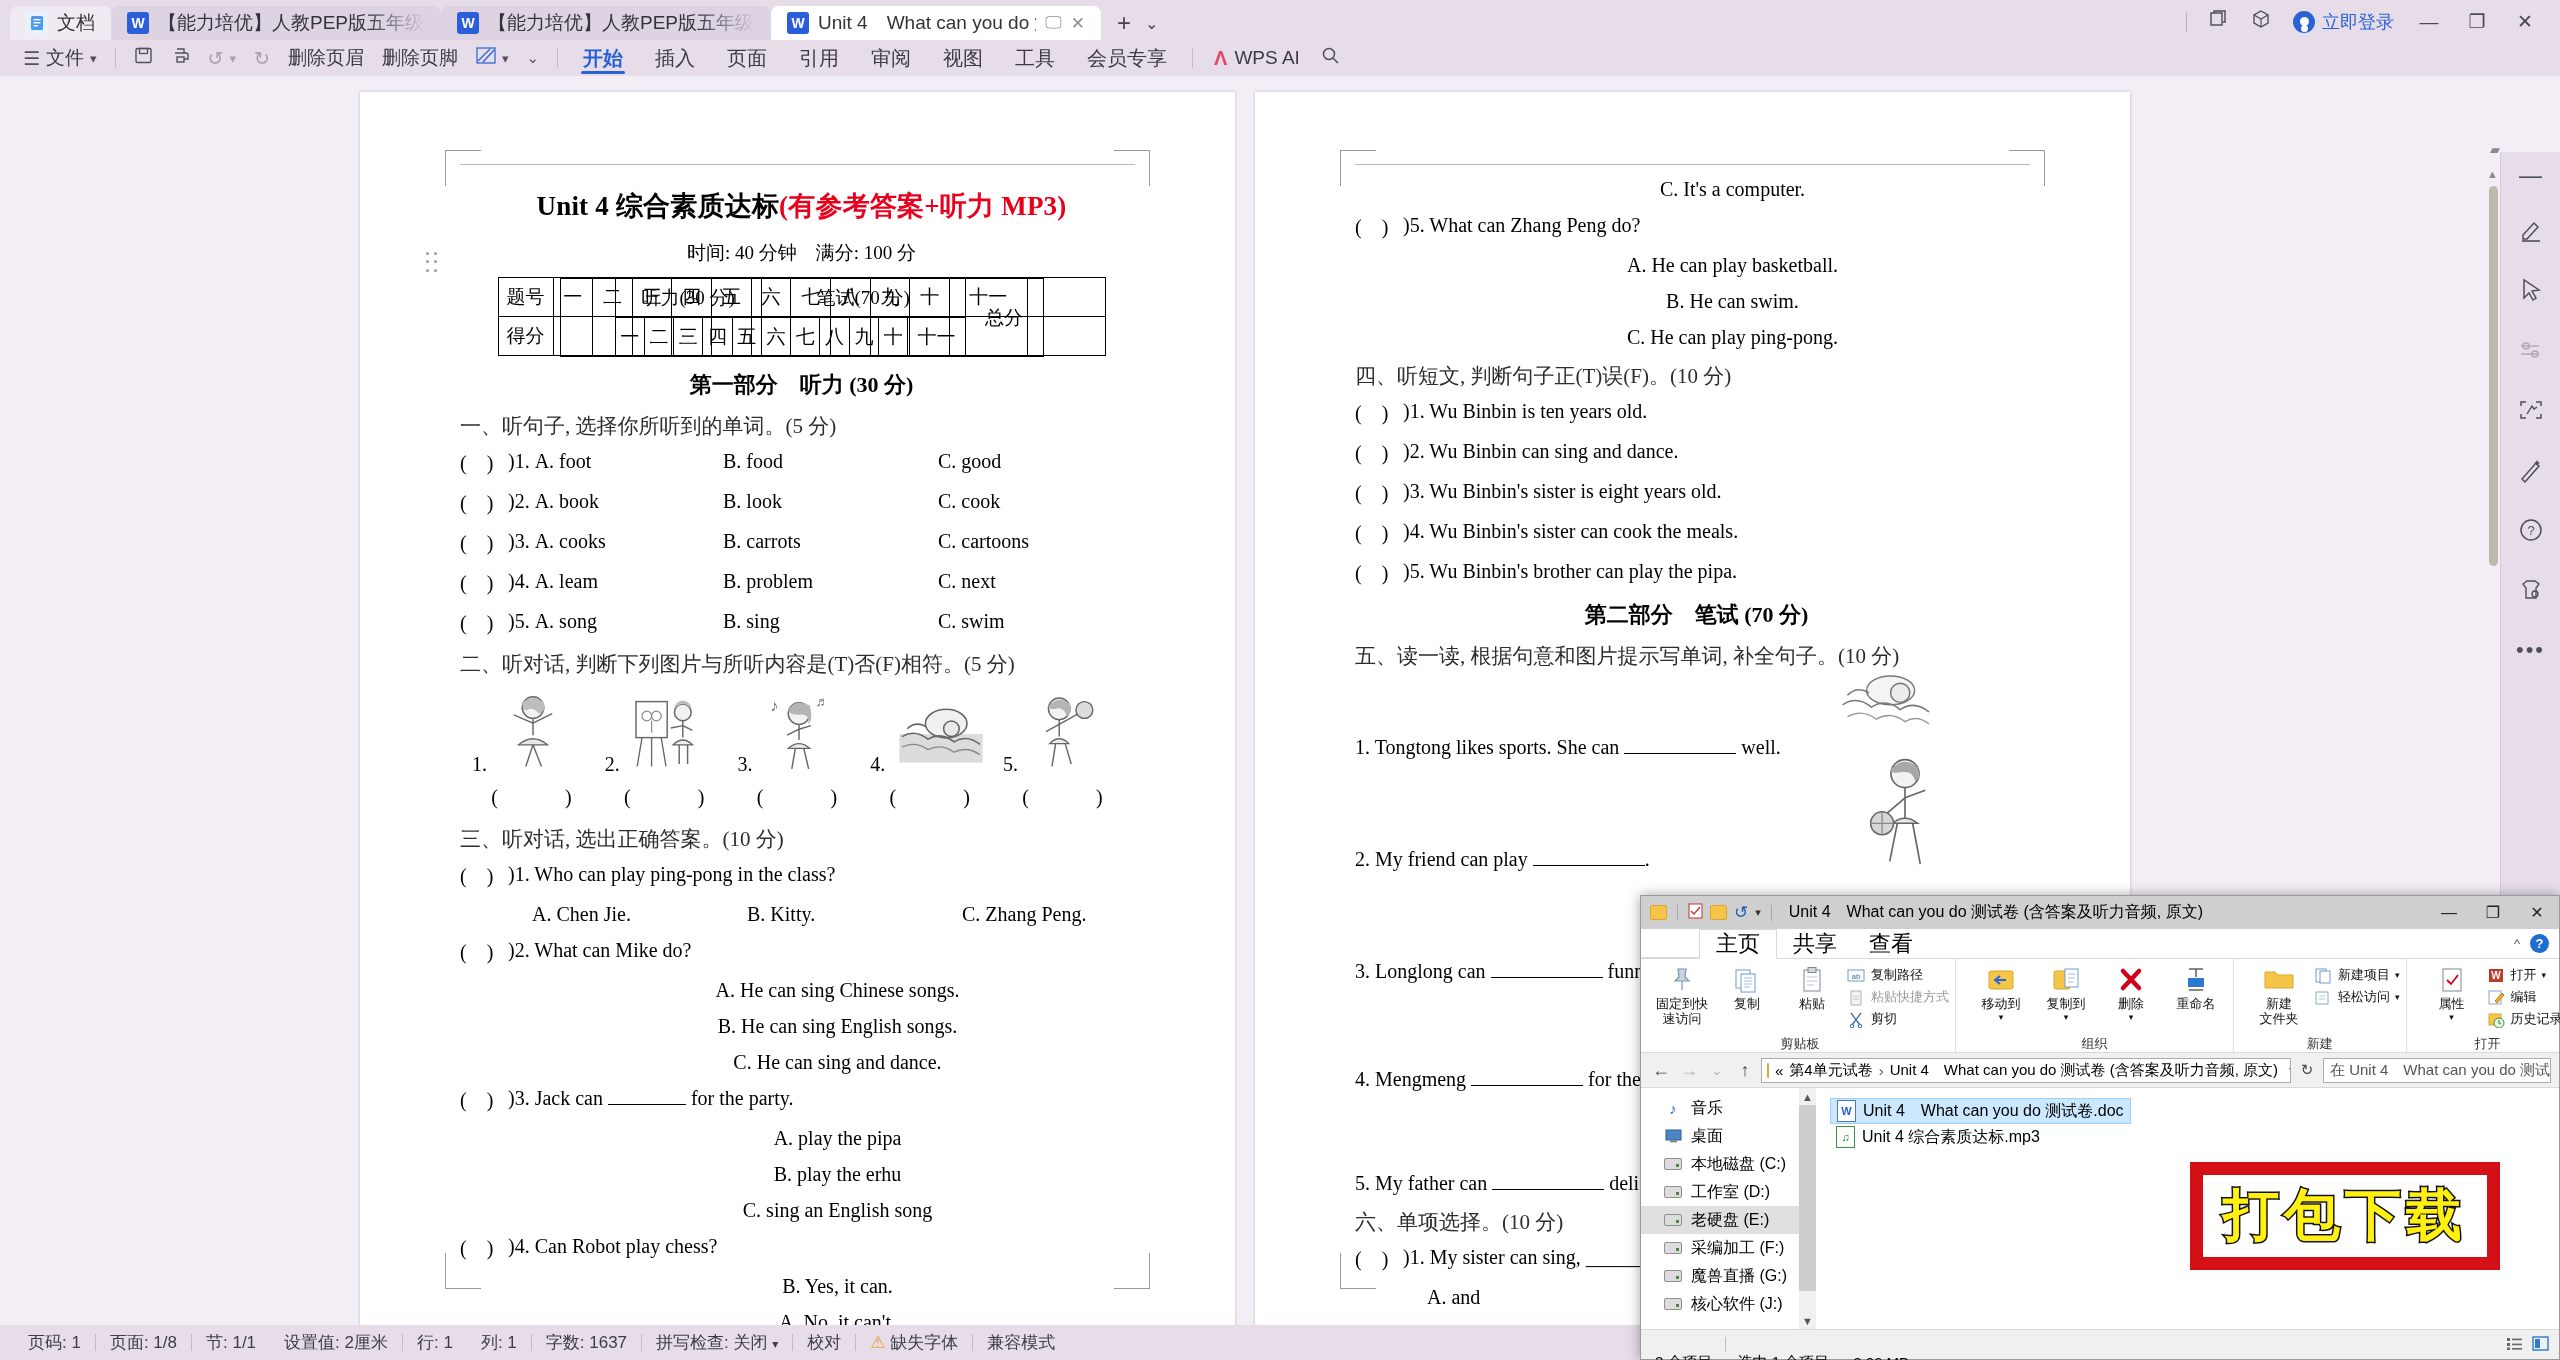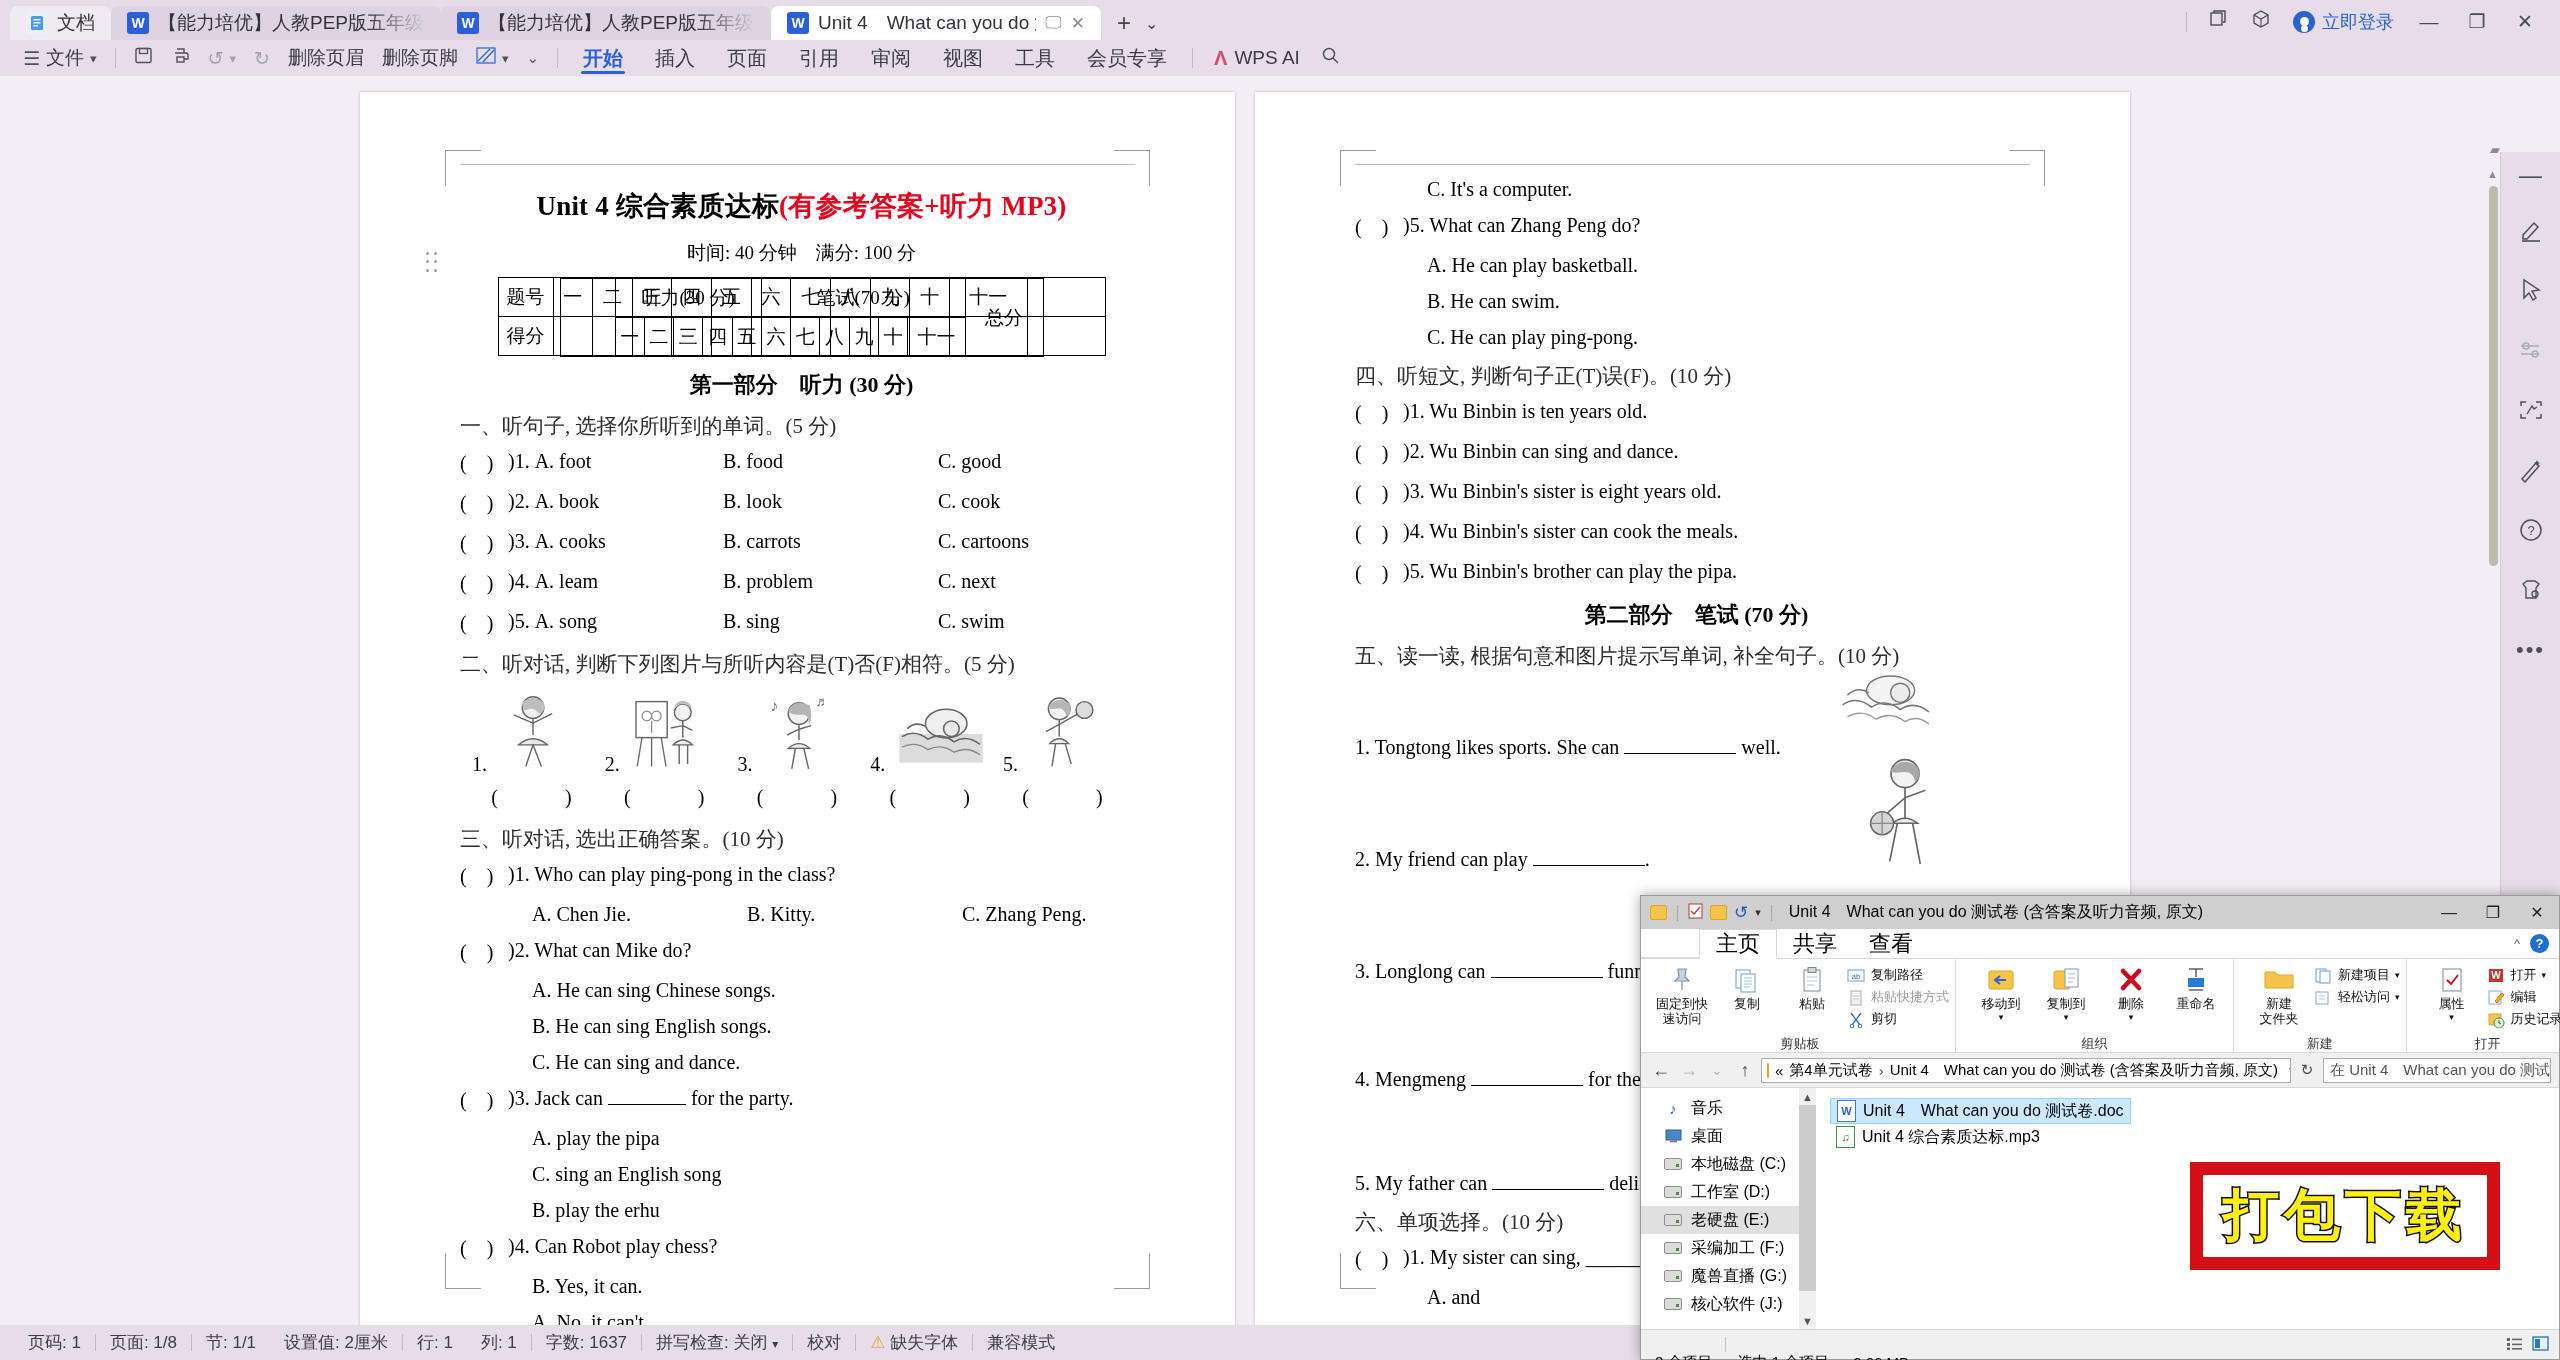--- a/index.html
+++ b/index.html
@@ -82,21 +82,21 @@
   .doc-title .red{ color:#e8001c; }
   .doc-sub{ text-align:center; font-size:19px; margin-bottom:12px; }
   table.score{ border-collapse:collapse; margin:0 auto 14px auto; width:484px; }
   table.score td{ border:1px solid #000; text-align:center; font-size:19px; padding:6px 0; }
   .sec-head{ text-align:center; font-weight:bold; font-size:22px; margin:10px 0 12px 0; }
   .q-head{ font-size:21px; margin:12px 0 10px 0; color:#2d2d2d; }
   .q-row{ font-size:20px; margin:0 0 13px 0; display:flex; }
   .q-row .bk{ width:48px; flex:0 0 auto; }
   .q-row .c1{ width:215px; flex:0 0 auto;}
   .q-row .c2{ width:215px; flex:0 0 auto;}
-  .q-opt{ font-size:20px; margin:0 0 13px 72px; }
+  .q-opt{ font-size:20px; margin:0 0 13px 72px;text-align:center; }
   .blank{ display:inline-block; border-bottom:1px solid #000; width:78px; }
   .blank-lg{ display:inline-block; border-bottom:1px solid #000; width:112px; }
 
   .pic-row{ display:flex; justify-content:space-between; padding:0 12px; margin-top:14px; align-items:flex-end; }
   .pic-cell{ width:128px; display:flex; align-items:flex-end; gap:4px; }
   .pic-num{ font-size:20px; }
   .paren-row{ display:flex; justify-content:space-between; padding:0 12px; margin:8px 0 14px 0; }
   .paren-row span{ width:128px; text-align:center; font-size:20px; letter-spacing:9px; }
   .sketch{ width:84px; height:84px; }
 
@@ -570,22 +570,22 @@
       </div>
       <div class="q-opt">A. He can sing Chinese songs.</div>
       <div class="q-opt">B. He can sing English songs.</div>
       <div class="q-opt">C. He can sing and dance.</div>
 
       <div class="q-row">
         <span class="bk">(　)</span>
         <span>)3. Jack can <span class="blank"></span> for the party.</span>
       </div>
       <div class="q-opt">A. play the pipa</div>
+      <div class="q-opt">B. play the erhu</div>
       <div class="q-opt">C. sing an English song</div>
-      <div class="q-opt">B. play the erhu</div>
 
       <div class="q-row">
         <span class="bk">(　)</span>
         <span>)4. Can Robot play chess?</span>
       </div>
       <div class="q-opt">B. Yes, it can.</div>
       <div class="q-opt">A. No, it can't.</div>
     </div>
   </div>
 

